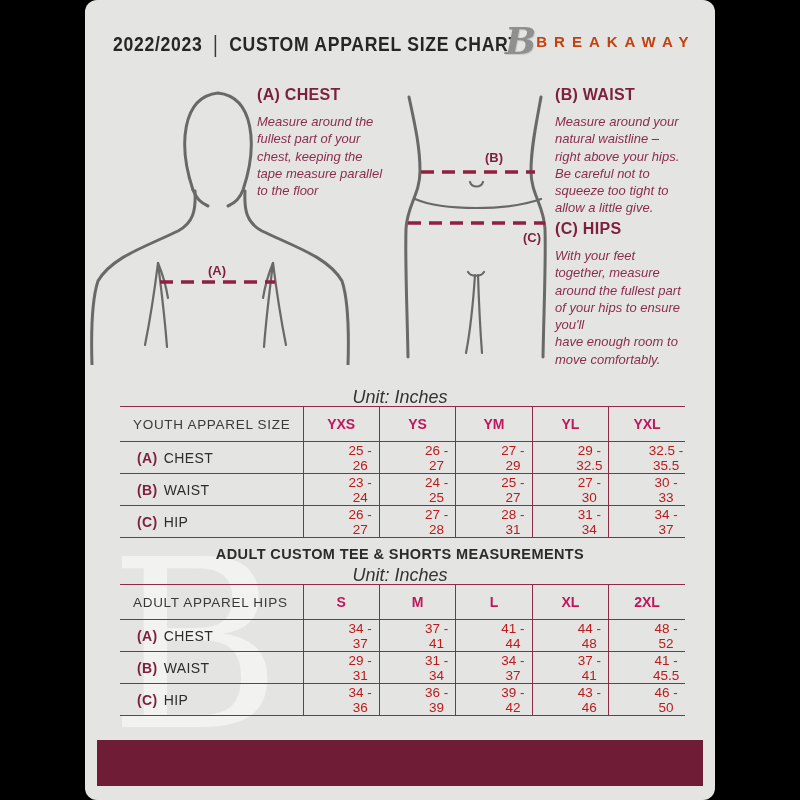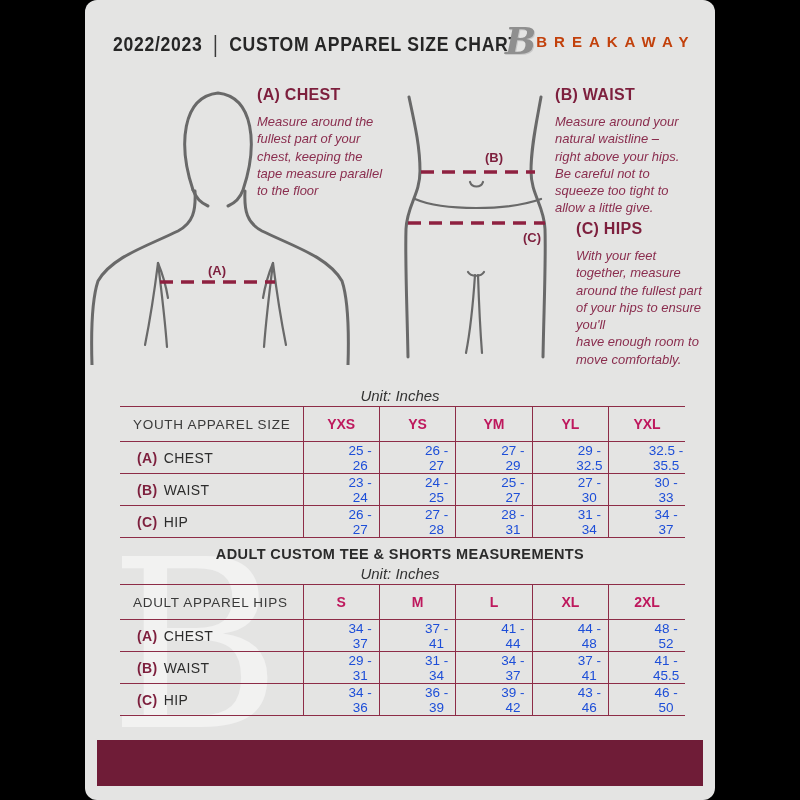--- a/index.html
+++ b/index.html
@@ -16,53 +16,53 @@
   .brand-name{font-weight:700;font-size:15px;letter-spacing:7px;color:#c2410c;}
   .logo-b-text{font-family:"DejaVu Serif",serif;font-style:italic;font-size:37px;font-weight:700;
                color:#8f8f8f;line-height:1;text-shadow:1px 1px 0 #c9c9c9;}
 
   
   .instr{position:absolute;z-index:3;}
   .instr h3{margin:0;font-size:16px;font-weight:700;color:#7d1f3d;letter-spacing:.3px;}
   .instr p{margin:9px 0 0 0;font-style:italic;font-size:13px;line-height:1.33;color:#8a2d4e;white-space:pre-line;}
   .block-chest{left:172px;top:86px;width:150px;}
   .block-waist{left:470px;top:86px;width:152px;}
-  .block-hips{left:491px;top:220px;width:155px;}
+  .block-hips{left:470px;top:220px;width:155px;}
 
   
   .fig{position:absolute;z-index:2;}
   .fig-left{left:5px;top:85px;}
   .fig-right{left:308px;top:95px;}
   .fig path, .fig line{fill:none;}
   .fig .body{stroke:#696969;stroke-width:3;stroke-linecap:round;}
   .fig .thin{stroke:#696969;stroke-width:2.2;stroke-linecap:round;}
   .fig .dash{stroke:#8e2040;stroke-width:3.5;stroke-dasharray:13 8;}
   .fig text{font-family:"Liberation Sans",sans-serif;font-size:13px;font-weight:700;fill:#7d1f3d;}
 
   
   .tbl-title{position:absolute;left:0;width:630px;text-align:center;font-weight:700;font-size:14.5px;
              letter-spacing:.4px;color:#2b2b2b;z-index:3;}
-  .tbl-unit{position:absolute;left:0;width:630px;text-align:center;font-style:italic;font-size:15px;
+  .tbl-unit{position:absolute;left:0;width:630px;text-align:center;font-style:italic;font-size:18px;
             color:#333;z-index:3;}
   .youth-title{top:368px;} .youth-unit{top:387px;}
   .adult-title{top:546px;} .adult-unit{top:565px;}
 
   
   .size-table{position:absolute;left:35px;width:565px;border-collapse:collapse;table-layout:fixed;z-index:3;}
   .youth-table{top:406px;} .adult-table{top:584px;}
   .size-table tr.hdr td{height:34px;}
   .size-table tr.data td{height:31px;}
   .size-table td{border-bottom:1.5px solid #8d2c47;padding:0;vertical-align:middle;}
   .size-table tr.hdr td{border-top:1.5px solid #8d2c47;}
   .size-table td.vline{border-left:1.5px solid #8d2c47;}
   .size-table .label-hdr{font-size:13.5px;letter-spacing:.7px;color:#3a3a3a;text-align:left;padding-left:13px;}
   .size-table .size-hdr{font-size:14px;font-weight:700;color:#be185d;text-align:center;}
   .size-table .row-label{text-align:left;padding-left:17px;font-size:14px;color:#2c2c2c;letter-spacing:.4px;}
   .size-table .row-label .pfx{font-weight:700;color:#7d1f3d;margin-right:6px;}
-  .size-table .val{text-align:center;font-size:13.5px;color:#1d4ed8;padding-left:38px;}
+  .size-table .val{text-align:center;font-size:13.5px;color:#b91c1c;padding-left:38px;}
 
   
   .watermark{position:absolute;left:24px;top:528px;font-family:"DejaVu Serif",serif;font-size:235px;
              line-height:1;color:rgba(255,255,255,0.5);z-index:1;user-select:none;}
   .footer-bar{position:absolute;left:12px;top:740px;width:606px;height:46px;background:#6f1c37;z-index:4;}
 </style>
 </head>
 <body>
 
 <div id="canvas">

